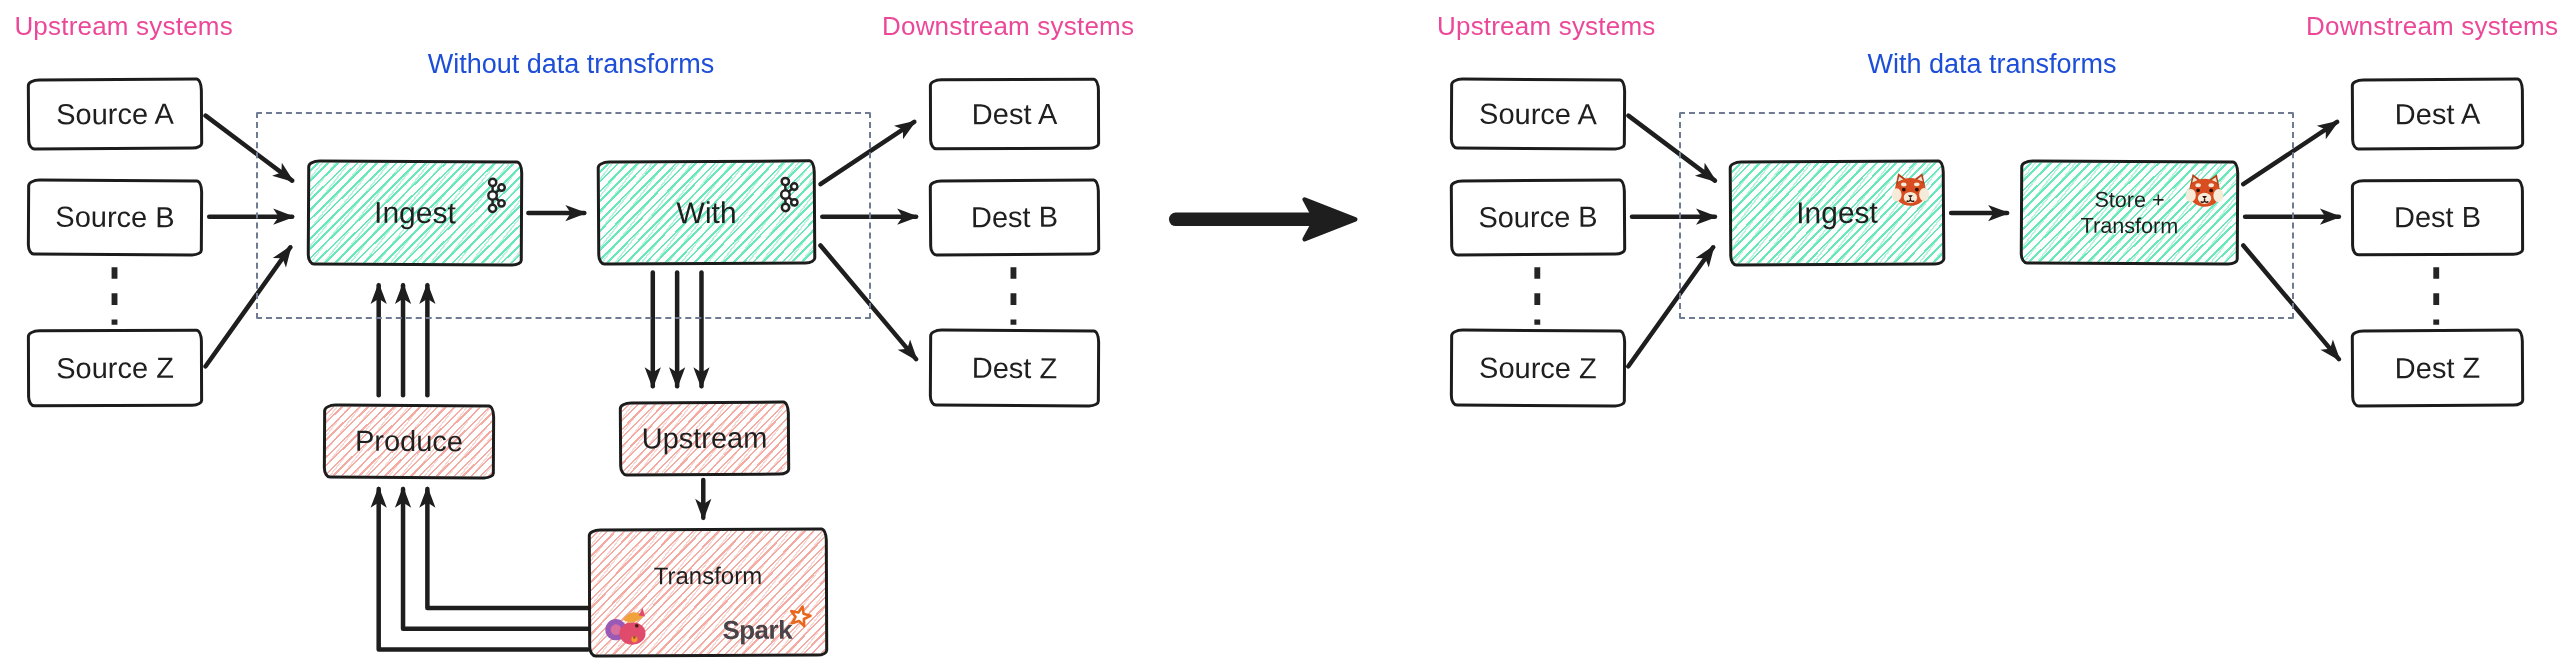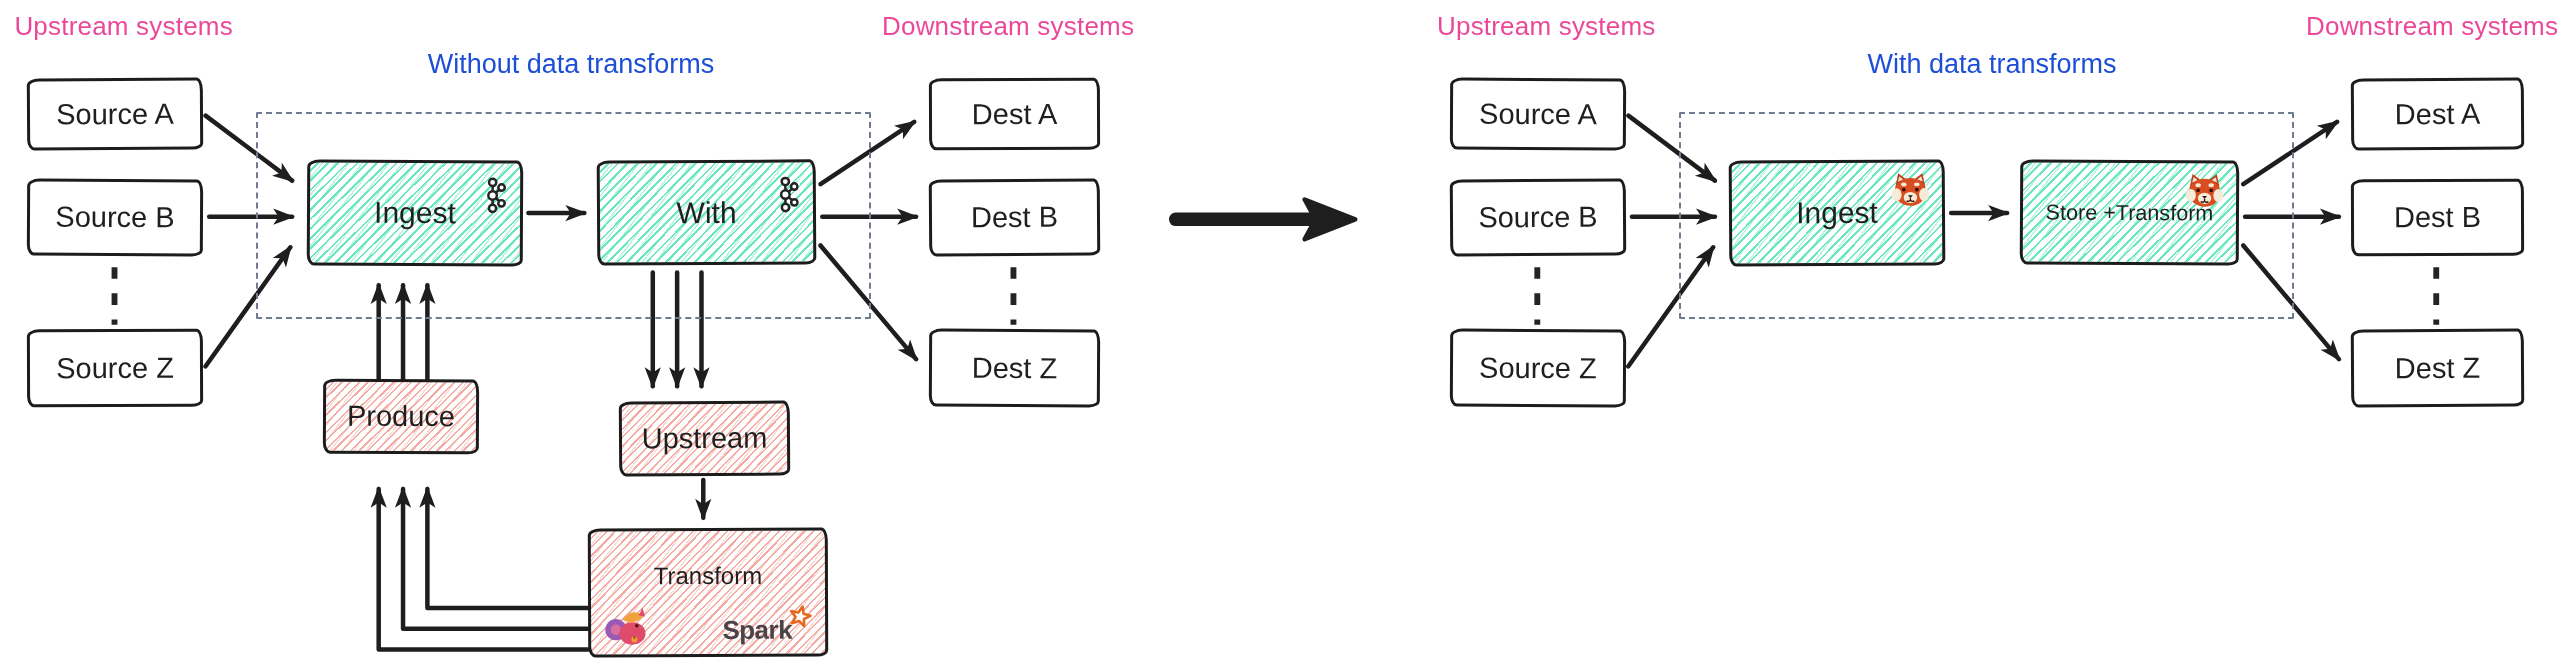--- a/index.html
+++ b/index.html
@@ -15,21 +15,21 @@
   .r1{transform:rotate(-.35deg);} .r2{transform:rotate(.3deg);} .r3{transform:rotate(-.2deg);}
   .lbl{font-size:29px;color:#1f1f1f;}
   .big .lbl{font-size:30px;}
   .teal{background-image:
         repeating-linear-gradient(135deg, rgba(97,231,183,0) 0 5px, rgba(97,231,183,.95) 5px 6.9px),
         repeating-linear-gradient(128deg, rgba(97,231,183,0) 0 9px, rgba(97,231,183,.45) 9px 10.5px);}
   .redh{background-image:
         repeating-linear-gradient(135deg, rgba(242,158,148,0) 0 4.5px, rgba(242,158,148,.85) 4.5px 6.1px),
         repeating-linear-gradient(128deg, rgba(242,158,148,0) 0 8px, rgba(242,158,148,.4) 8px 9.3px);}
   .dashed-region{position:absolute;border:2.7px dashed #6e7b92;border-radius:1.8px;box-sizing:border-box;}
-  .stack{display:flex;flex-direction:row;align-items:center;line-height:1.18;}
+  .stack{display:flex;flex-direction:column;align-items:center;line-height:1.18;}
   .stack .lbl{font-size:21.6px;}
 
   .transform-box .lbl{position:absolute;left:0;right:0;top:31px;text-align:center;font-size:24px;}
   .spark-wrap{position:absolute;right:12.6px;bottom:10.8px;display:flex;align-items:flex-start;}
   .spark-word{font-size:26px;font-weight:bold;color:#4a4348;letter-spacing:-0.5px;line-height:1;}
   .flink-wrap{position:absolute;left:12.6px;bottom:5.4px;}
   .panda-wrap{position:absolute;right:10.8px;top:9px;}
   .kafka-wrap{position:absolute;right:14.4px;top:12.6px;}
 </style>
 </head>
@@ -169,21 +169,21 @@
     <div class="box r3" style="left:929px;top:78px;width:171px;height:72px;">
       <span class="lbl">Dest A</span>
     </div>
     <div class="box r1" style="left:929px;top:179px;width:171px;height:77px;">
       <span class="lbl">Dest B</span>
     </div>
     <div class="box r2" style="left:929px;top:329px;width:171px;height:78px;">
       <span class="lbl">Dest Z</span>
     </div>
 
-    <div class="box redh r2" style="left:323px;top:379px;width:156px;height:75px;">
+    <div class="box redh r2" style="left:323px;top:404px;width:172px;height:75px;">
       <span class="lbl">Produce</span>
     </div>
     <div class="box redh r1" style="left:619px;top:401px;width:171px;height:75px;">
       <span class="lbl">Upstream</span>
     </div>
 
     <div class="box redh transform-box r3" style="left:588px;top:528px;width:240px;height:129px;">
       <span class="lbl">Transform</span>
       <span class="flink-wrap">
         <svg width="45" height="41" viewBox="0 0 50 46">

